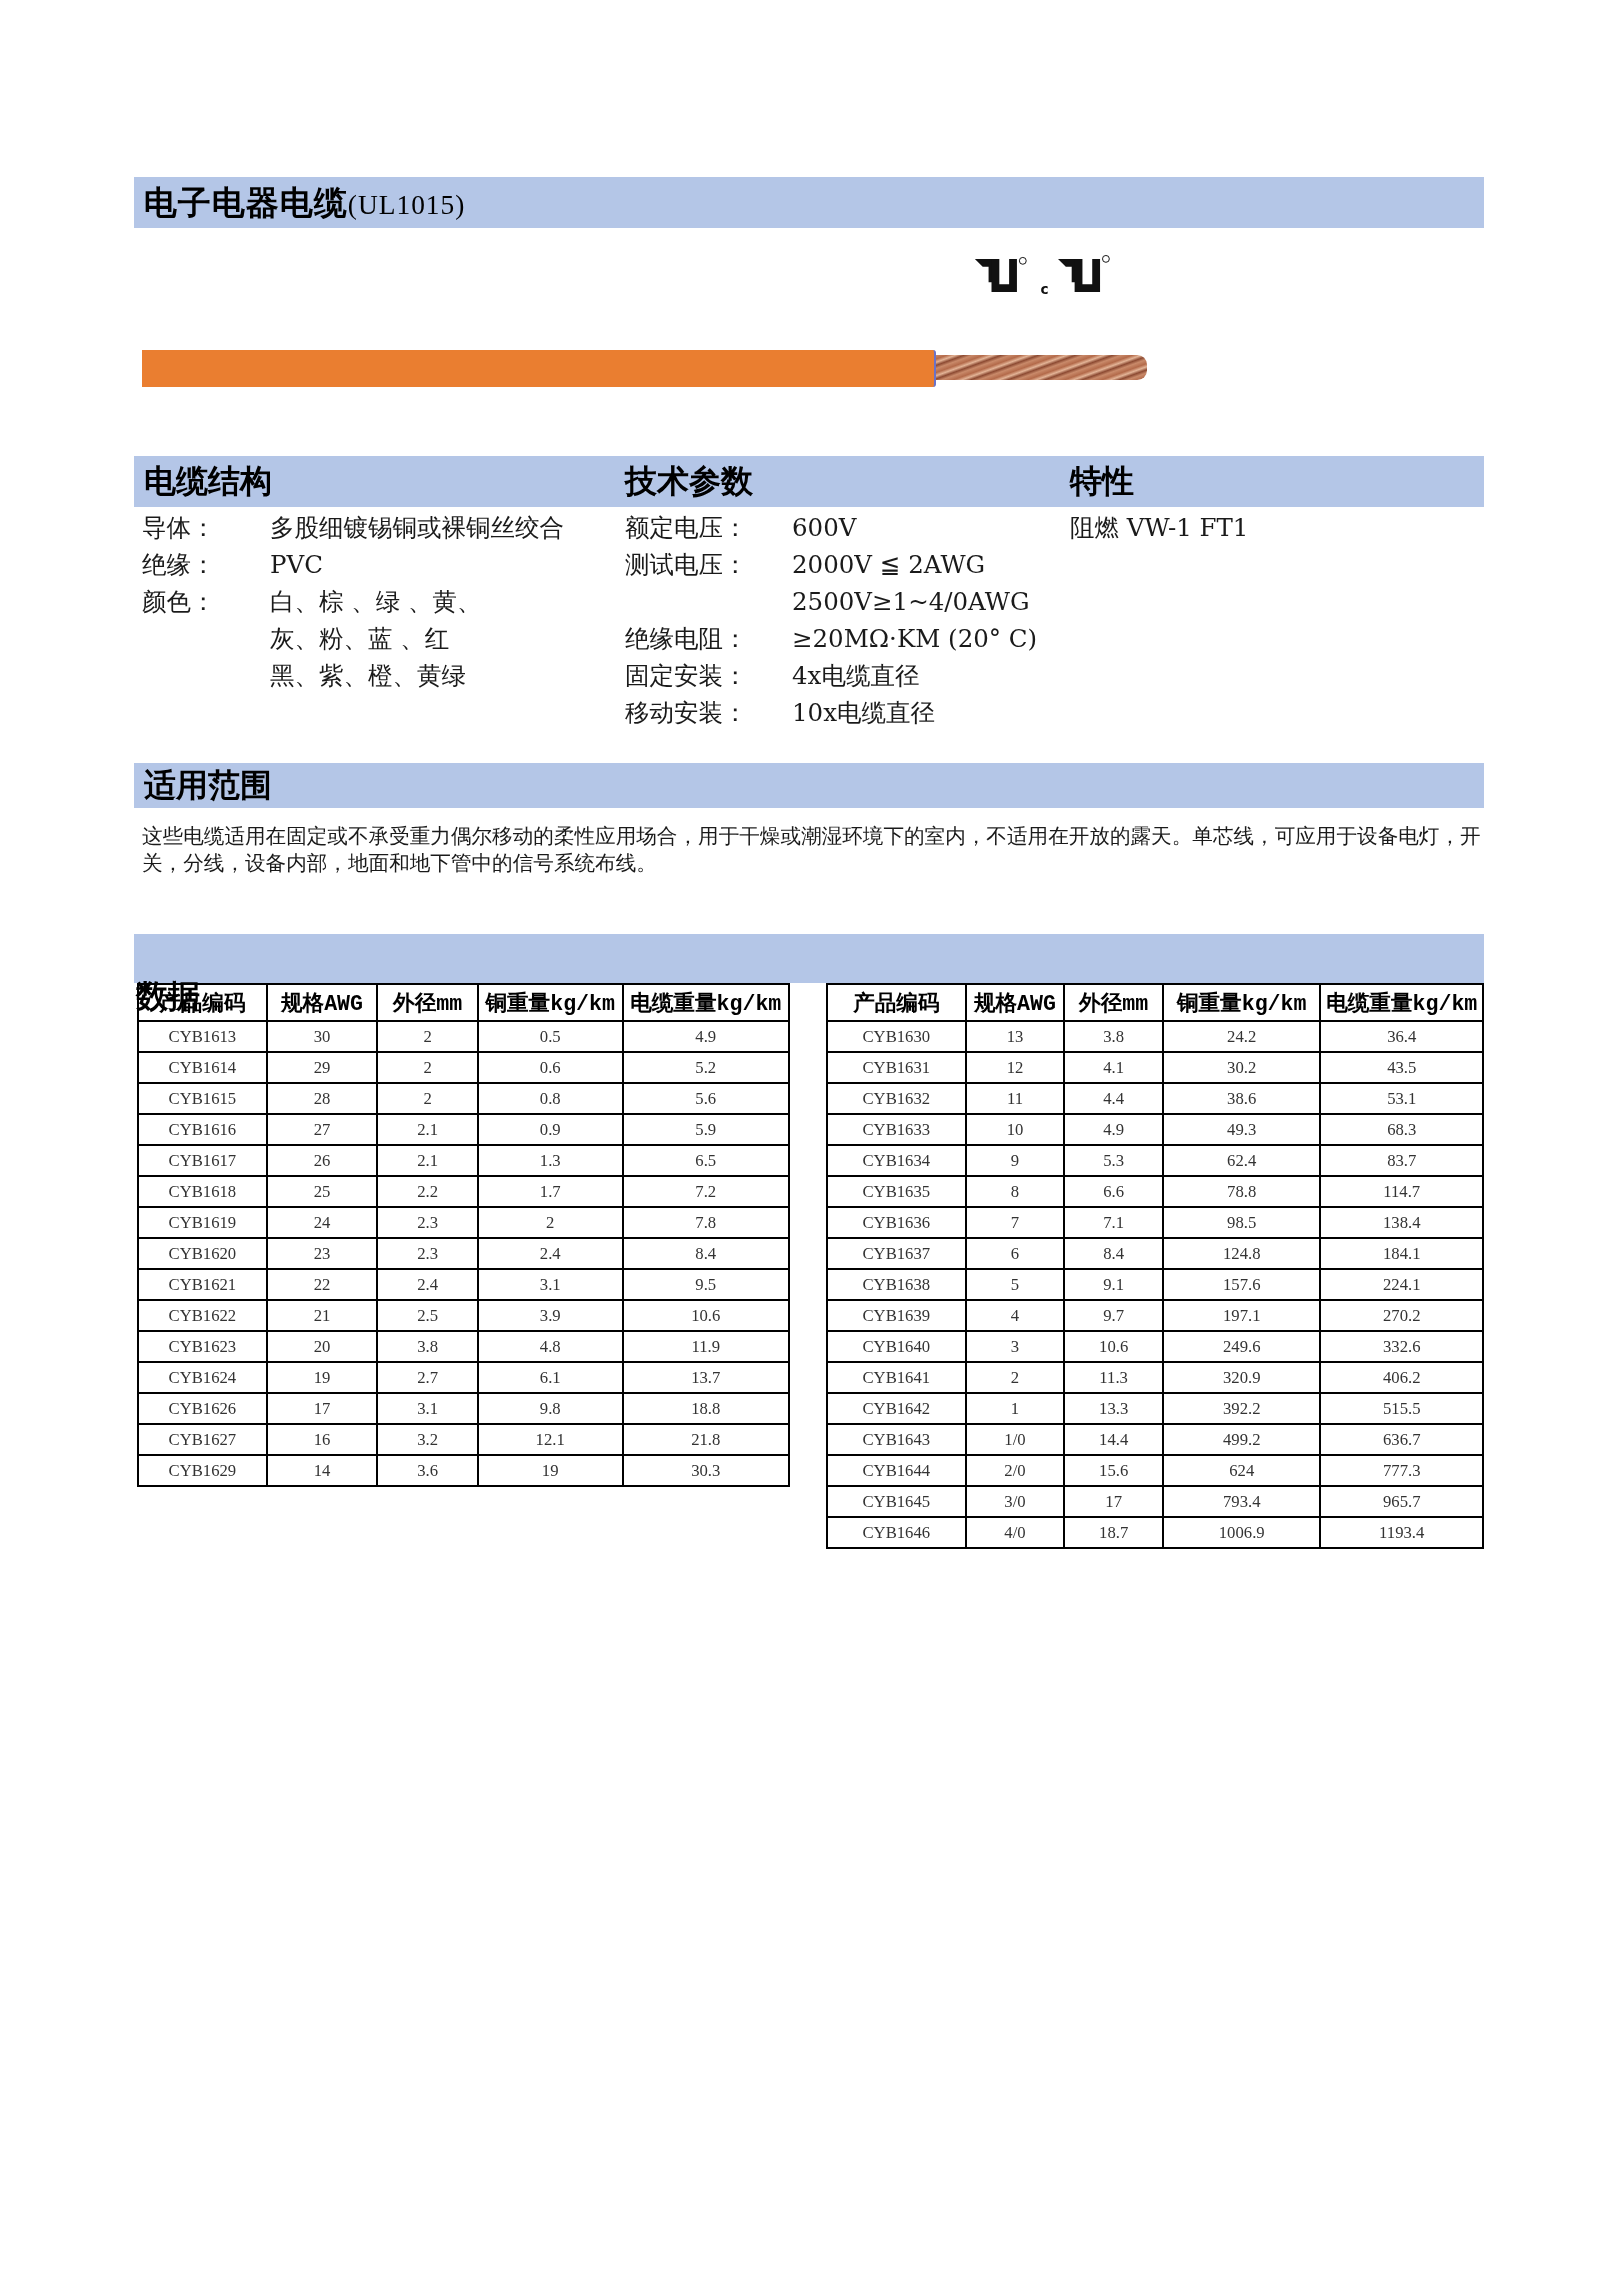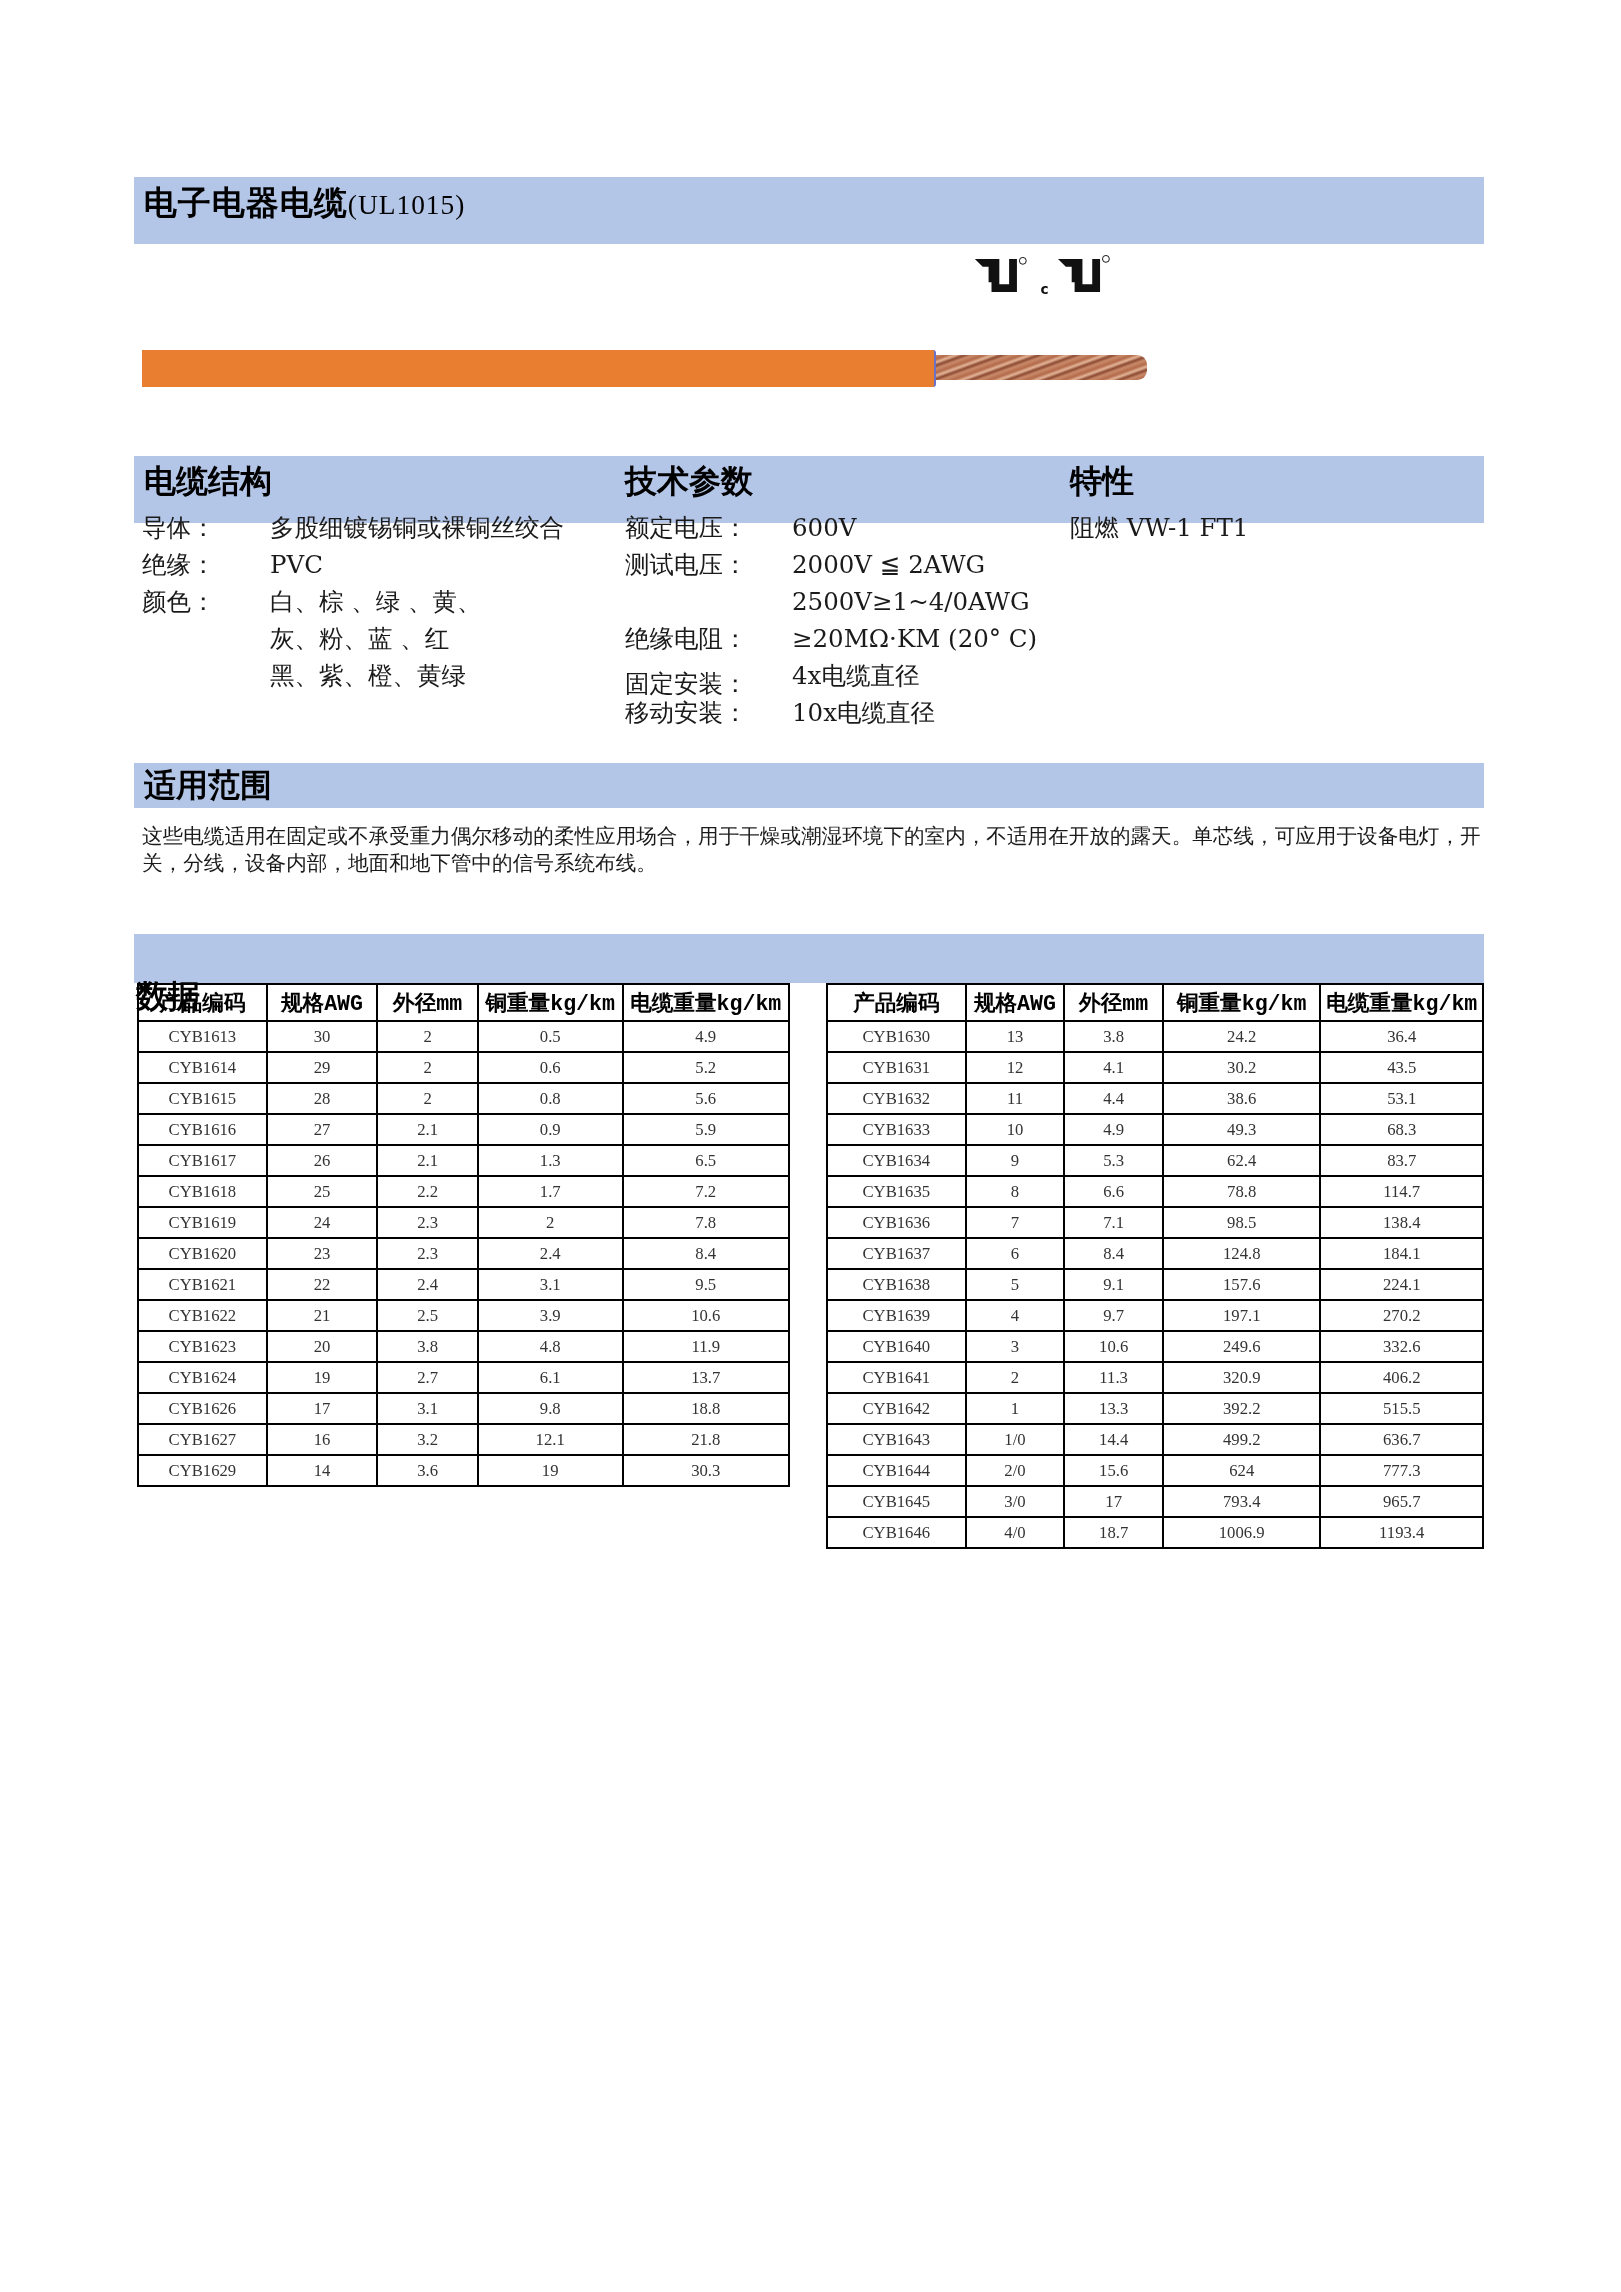--- a/index.html
+++ b/index.html
@@ -1,21 +1,21 @@
 <!DOCTYPE html>
 <html><head>
 <meta charset="utf-8">
 <style>
   html, body { margin: 0; padding: 0; background: #ffffff; }
   body {
     width: 1621px; height: 2293px; position: relative; overflow: hidden;
     font-family: "DejaVu Serif", "Liberation Serif", serif; color: #1a1a1a;
   }
   .bar {
-    position: absolute; background: #b4c6e7; height: 67px;
+    position: absolute; background: #b4c6e7; height: 51px;
   }
   .bar-title {
     position: absolute; left: 9.8px; top: 3.9px; font-size: 33px; line-height: 43px;
     font-family: "DejaVu Sans", "Liberation Sans", sans-serif; font-weight: bold; color: #000;
     letter-spacing: 1px;
   }
   .bar-title .suffix { font-family: "Liberation Serif", "DejaVu Serif", serif; font-weight: normal; font-size: 27.4px; }
   .sec-title {
     position: absolute; font-size: 32px; line-height: 49px;
     font-family: "DejaVu Sans", "Liberation Sans", sans-serif; font-weight: bold; color: #000;
@@ -90,21 +90,21 @@
 </div>
 
 <div>
   <div class="kv" style="left:625px; top:509px;">额定电压：</div>
   <div class="kv" style="left:792px; top:509px;">600V</div>
   <div class="kv" style="left:625px; top:546px;">测试电压：</div>
   <div class="kv" style="left:792px; top:546px;">2000V ≦ 2AWG</div>
   <div class="kv" style="left:792px; top:583px;">2500V≥1~4/0AWG</div>
   <div class="kv" style="left:625px; top:620px;">绝缘电阻：</div>
   <div class="kv" style="left:792px; top:620px;">≥20MΩ·KM (20° C)</div>
-  <div class="kv" style="left:625px; top:657px;margin-top:8px;">固定安装：</div>
+  <div class="kv" style="left:625px; top:657px;">固定安装：</div>
   <div class="kv" style="left:792px; top:657px;">4x电缆直径</div>
   <div class="kv" style="left:625px; top:694px;">移动安装：</div>
   <div class="kv" style="left:792px; top:694px;">10x电缆直径</div>
 </div>
 
 <div class="kv" style="left:1070px; top:509px;">阻燃 VW-1 FT1</div>
 
 <div class="bar" style="left:134px; top:763px; width:1350px; height:45px;"></div>
 <div class="sec-title" style="left:144px; top:761px;">适用范围</div>
 <div class="para" style="top:823px;">这些电缆适用在固定或不承受重力偶尔移动的柔性应用场合，用于干燥或潮湿环境下的室内，不适用在开放的露天。单芯线，可应用于设备电灯，开关，分线，设备内部，地面和地下管中的信号系统布线。</div>

